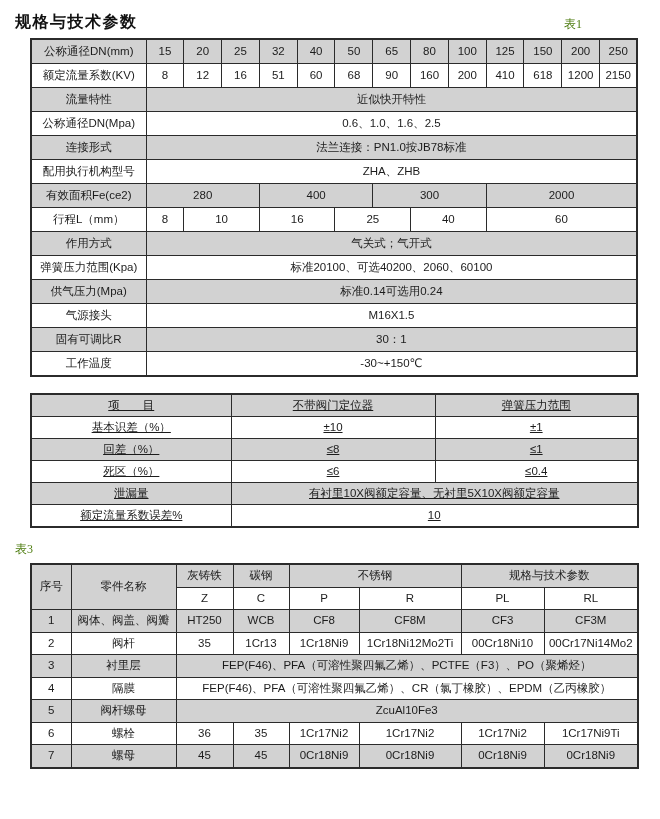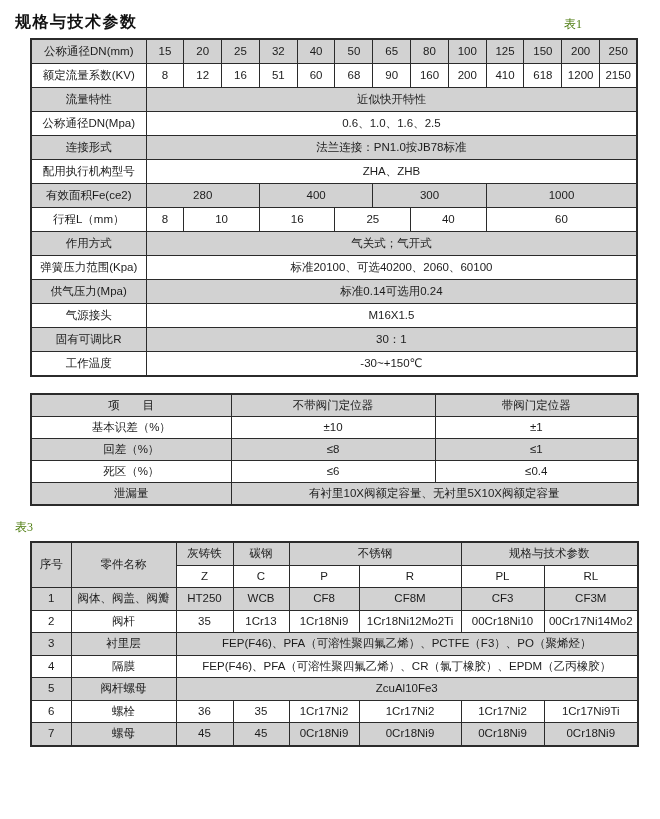--- a/index.html
+++ b/index.html
@@ -31,21 +31,21 @@
   }
   td {
     border:1px solid #2b2b2b;
     text-align:center; vertical-align:middle;
     font-size:11.5px; line-height:1.15;
     padding:0 2px; overflow:hidden; white-space:nowrap;
     color:#1c1c1c;
   }
   tr.shaded td { background:#d2d2d2; }
   .t0 td { height:23px;margin-left:20px; }
-  .t1 td { height:21px; }
+  .t1 td { height:21px;text-decoration:underline; }
   .t2 td { height:21.5px; }
   .gap1 { height:16px; }
   .gap2 { height:13px; }
 </style>
 </head>
 <body>
 
 <div class="page">
 
   <div class="section-head">
@@ -116,21 +116,21 @@
         </tr>
         <tr>
           <td>配用执行机构型号</td>
           <td colspan="13">ZHA、ZHB</td>
         </tr>
         <tr class="shaded">
           <td>有效面积Fe(ce2)</td>
           <td colspan="3">280</td>
           <td colspan="3">400</td>
           <td colspan="3">300</td>
-          <td colspan="4">1000</td>
+          <td colspan="4">2000</td>
         </tr>
         <tr>
           <td>行程L（mm）</td>
           <td>8</td>
           <td colspan="2">10</td>
           <td colspan="2">16</td>
           <td colspan="2">25</td>
           <td colspan="2">40</td>
           <td colspan="4">60</td>
         </tr>
@@ -166,40 +166,44 @@
   <table class="t1">
       <colgroup>
         <col style="width: 200px;">
         <col style="width: 204px;">
         <col style="width: 203px;">
       </colgroup>
       <tbody>
         <tr class="shaded">
           <td>项　　目</td>
           <td>不带阀门定位器</td>
-          <td>带阀门定位器</td>
+          <td>弹簧压力范围</td>
         </tr>
         <tr>
           <td>基本识差（%）</td>
           <td>±10</td>
           <td>±1</td>
         </tr>
         <tr class="shaded">
           <td>回差（%）</td>
           <td>≤8</td>
           <td>≤1</td>
         </tr>
         <tr>
           <td>死区（%）</td>
           <td>≤6</td>
           <td>≤0.4</td>
         </tr>
         <tr class="shaded">
           <td>泄漏量</td>
           <td colspan="2">有衬里10X阀额定容量、无衬里5X10X阀额定容量</td>
+        </tr>
+        <tr>
+          <td>额定流量系数误差%</td>
+          <td colspan="2">10</td>
         </tr>
       </tbody>
     </table>
 
   <div class="gap2"></div>
 
   <div class="section-head">
     <span class="table-ref">表3</span>
   </div>
   <table class="t2">

